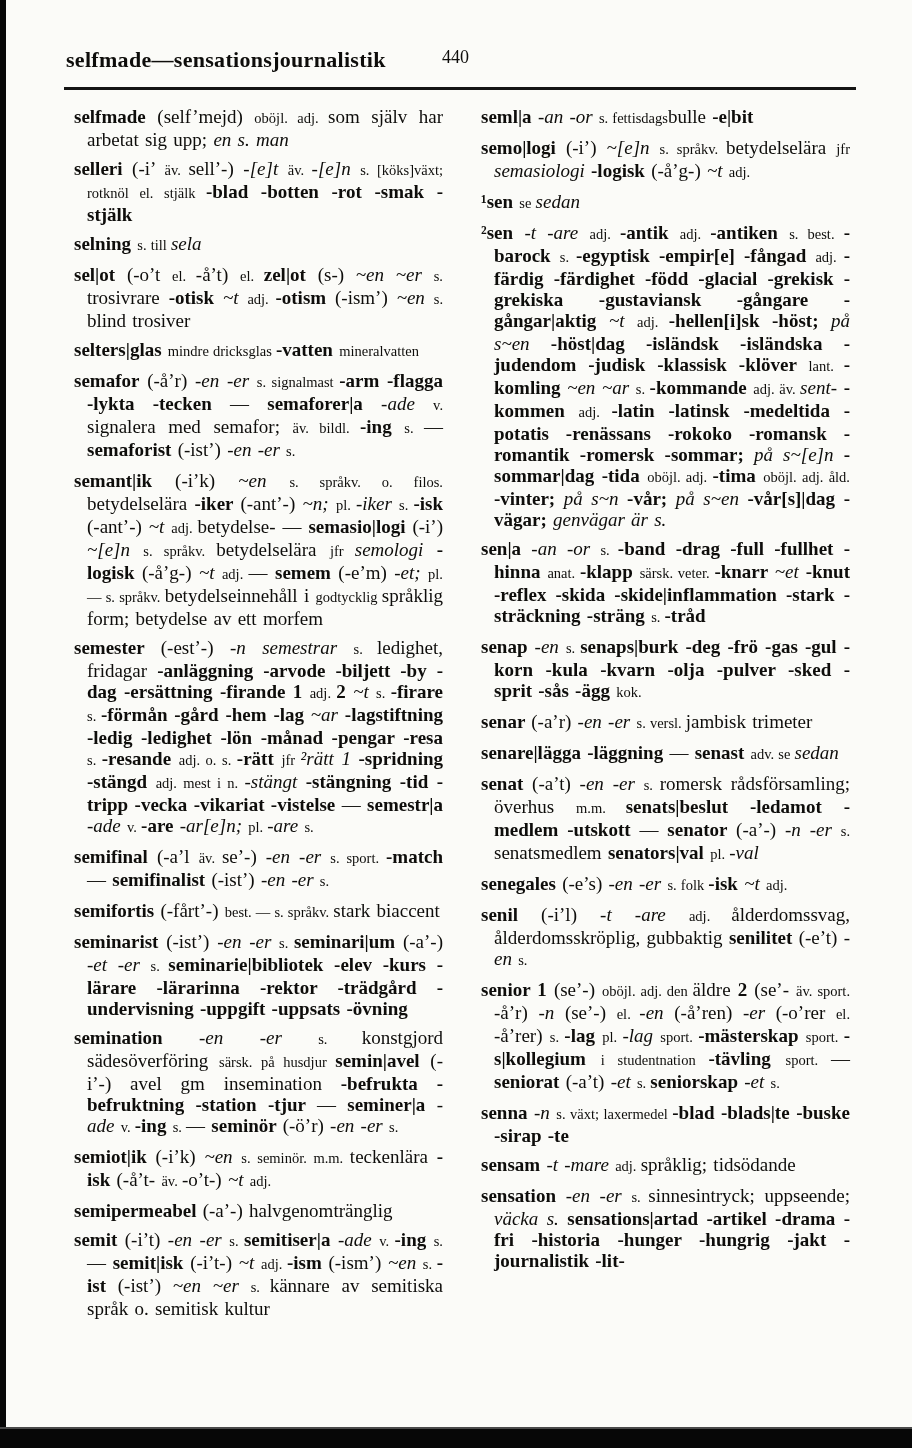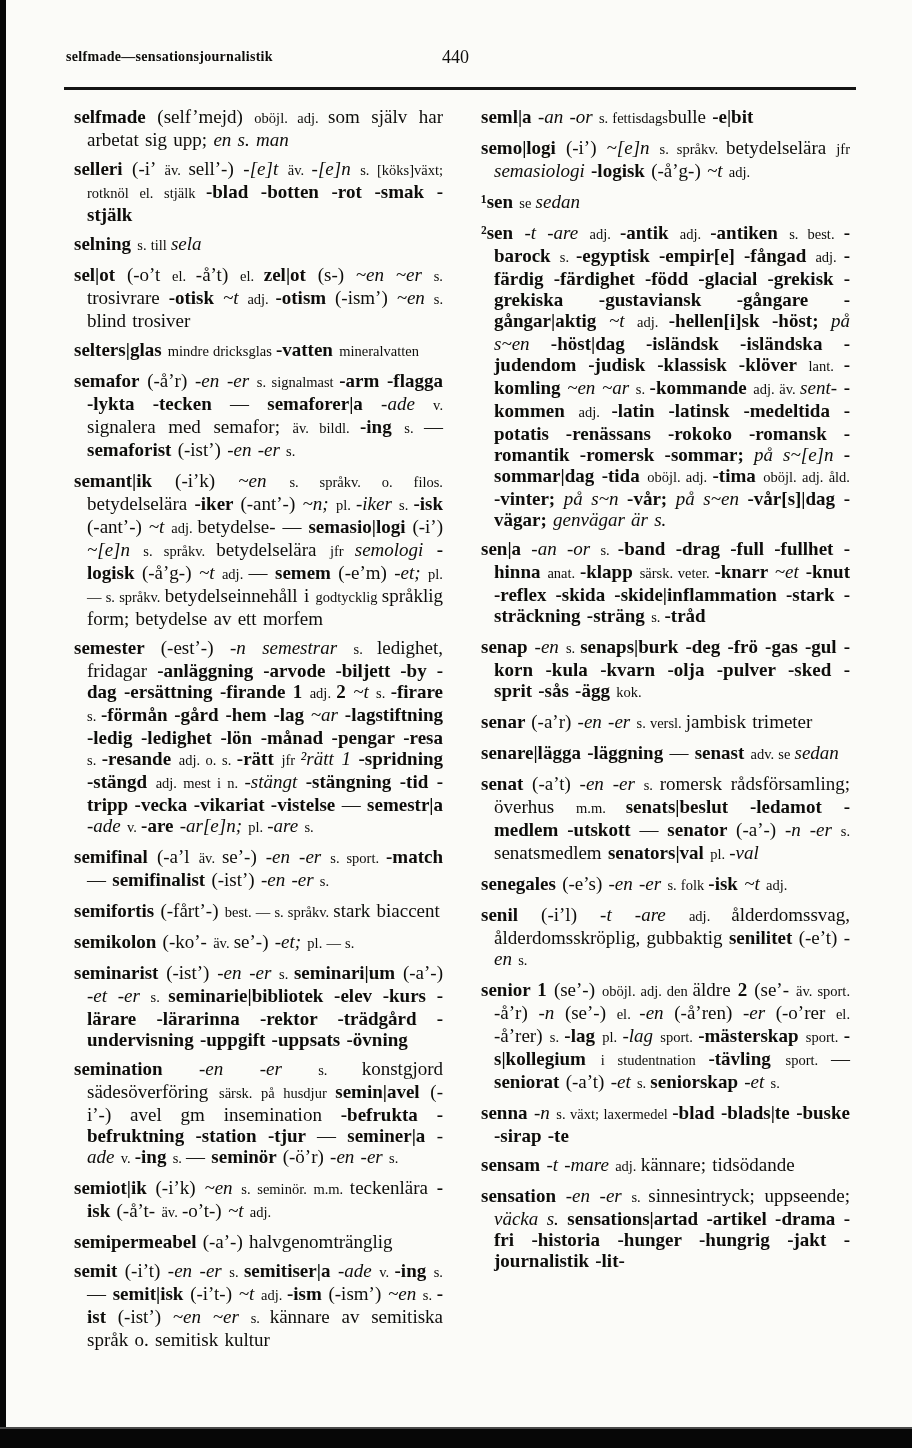--- a/index.html
+++ b/index.html
@@ -4,21 +4,21 @@
 <style>
   html,body{margin:0;padding:0}
   body{
     width:912px;height:1448px;position:relative;overflow:hidden;
     background:#fbfbf8;color:#0e0d0b;
     font-family:"Liberation Serif", serif;
   }
   .scan-edge-left{position:absolute;left:0;top:0;width:6px;height:1448px;background:#070707}
   .scan-bar-bottom{position:absolute;left:0;bottom:0;width:912px;height:19px;background:#070707;border-top:2px solid #4a4a4a}
   .header{position:absolute;top:47px;left:66px;width:792px;height:36px}
-  .header-title{font-weight:bold;font-size:14px;letter-spacing:.3px}
+  .header-title{font-weight:bold;font-size:22px;letter-spacing:.3px}
   .page-number{position:absolute;left:376px;top:0;font-size:18px;font-weight:normal}
   .header-rule{position:absolute;top:87px;left:64px;width:792px;height:3px;background:#141414}
   .content{position:absolute;top:98px;left:66px;width:792px;display:flex;gap:22px}
   .column{width:385px}
   .entry{
     margin:8px;font-size:19px;line-height:21px;text-align:justify;
     padding-left:13px;text-indent:-13px;word-spacing:1.5px;
   }
   .w-b{font-weight:bold}
   .w-i{font-style:italic}
@@ -41,39 +41,38 @@
       <p class="entry"><span class="w-b">selfmade</span><span class="w-r"> (self’mejd) </span><span class="w-s">oböjl. adj. </span><span class="w-r">som själv har arbetat sig upp; </span><span class="w-i">en s. man</span></p>
       <p class="entry"><span class="w-b">selleri</span><span class="w-r"> (-i’ </span><span class="w-s">äv. </span><span class="w-r">sell’-) </span><span class="w-i">-[e]t </span><span class="w-s">äv. </span><span class="w-i">-[e]n </span><span class="w-s">s. [köks]växt; rotknöl el. stjälk </span><span class="w-b">-blad -botten -rot -smak -stjälk</span></p>
       <p class="entry"><span class="w-b">selning </span><span class="w-s">s. till </span><span class="w-i">sela</span></p>
       <p class="entry"><span class="w-b">sel|ot</span><span class="w-r"> (-o’t </span><span class="w-s">el. </span><span class="w-r">-å’t) </span><span class="w-s">el. </span><span class="w-b">zel|ot</span><span class="w-r"> (s-) </span><span class="w-i">~en ~er </span><span class="w-s">s. </span><span class="w-r">trosivrare </span><span class="w-b">-otisk </span><span class="w-i">~t </span><span class="w-s">adj. </span><span class="w-b">-otism </span><span class="w-r">(-ism’) </span><span class="w-i">~en </span><span class="w-s">s. </span><span class="w-r">blind trosiver</span></p>
       <p class="entry"><span class="w-b">selters|glas </span><span class="w-s">mindre dricksglas </span><span class="w-b">-vatten </span><span class="w-s">mineralvatten</span></p>
       <p class="entry"><span class="w-b">semafor</span><span class="w-r"> (-å’r) </span><span class="w-i">-en -er </span><span class="w-s">s. signalmast </span><span class="w-b">-arm -flagga -lykta -tecken </span><span class="w-r">— </span><span class="w-b">semaforer|a </span><span class="w-i">-ade </span><span class="w-s">v. </span><span class="w-r">signalera med semafor; </span><span class="w-s">äv. bildl. </span><span class="w-b">-ing </span><span class="w-s">s. </span><span class="w-r">— </span><span class="w-b">semaforist </span><span class="w-r">(-ist’) </span><span class="w-i">-en -er </span><span class="w-s">s.</span></p>
       <p class="entry"><span class="w-b">semant|ik </span><span class="w-r">(-i’k) </span><span class="w-i">~en </span><span class="w-s">s. språkv. o. filos. </span><span class="w-r">betydelselära </span><span class="w-b">-iker </span><span class="w-r">(-ant’-) </span><span class="w-i">~n; </span><span class="w-s">pl. </span><span class="w-i">-iker </span><span class="w-s">s. </span><span class="w-b">-isk </span><span class="w-r">(-ant’-) </span><span class="w-i">~t </span><span class="w-s">adj. </span><span class="w-r">betydelse- — </span><span class="w-b">semasio|logi </span><span class="w-r">(-i’) </span><span class="w-i">~[e]n </span><span class="w-s">s. språkv. </span><span class="w-r">betydelselära </span><span class="w-s">jfr </span><span class="w-i">semologi </span><span class="w-b">-logisk </span><span class="w-r">(-å’g-) </span><span class="w-i">~t </span><span class="w-s">adj. </span><span class="w-r">— </span><span class="w-b">semem </span><span class="w-r">(-e’m) </span><span class="w-i">-et; </span><span class="w-s">pl. — s. språkv. </span><span class="w-r">betydelseinnehåll i </span><span class="w-s">godtycklig </span><span class="w-r">språklig form; betydelse av ett morfem</span></p>
       <p class="entry"><span class="w-b">semester </span><span class="w-r">(-est’-) </span><span class="w-i">-n semestrar </span><span class="w-s">s. </span><span class="w-r">ledighet, fridagar </span><span class="w-b">-anläggning -arvode -biljett -by -dag -ersättning -firande 1 </span><span class="w-s">adj. </span><span class="w-b">2 </span><span class="w-i">~t </span><span class="w-s">s. </span><span class="w-b">-firare </span><span class="w-s">s. </span><span class="w-b">-förmån -gård -hem -lag </span><span class="w-i">~ar </span><span class="w-b">-lagstiftning -ledig -ledighet -lön -månad -pengar -resa </span><span class="w-s">s. </span><span class="w-b">-resande </span><span class="w-s">adj. o. s. </span><span class="w-b">-rätt </span><span class="w-s">jfr </span><span class="w-i">²rätt 1 </span><span class="w-b">-spridning -stängd </span><span class="w-s">adj. mest i n. </span><span class="w-i">-stängt </span><span class="w-b">-stängning -tid -tripp -vecka -vikariat -vistelse </span><span class="w-r">— </span><span class="w-b">semestr|a </span><span class="w-i">-ade </span><span class="w-s">v. </span><span class="w-b">-are </span><span class="w-i">-ar[e]n; </span><span class="w-s">pl. </span><span class="w-i">-are </span><span class="w-s">s.</span></p>
       <p class="entry"><span class="w-b">semifinal </span><span class="w-r">(-a’l </span><span class="w-s">äv. </span><span class="w-r">se’-) </span><span class="w-i">-en -er </span><span class="w-s">s. sport. </span><span class="w-b">-match </span><span class="w-r">— </span><span class="w-b">semifinalist </span><span class="w-r">(-ist’) </span><span class="w-i">-en -er </span><span class="w-s">s.</span></p>
       <p class="entry"><span class="w-b">semifortis </span><span class="w-r">(-fårt’-) </span><span class="w-s">best. — s. språkv. </span><span class="w-r">stark biaccent</span></p>
-      <p class="entry"><span class="w-b">semikolon </span><span class="w-r">(-ko’- </span><span class="w-s">äv. </span><span class="w-r">se’-) </span><span class="w-i">-et; </span><span class="w-s">pl. — s.</span></p>
       <p class="entry"><span class="w-b">seminarist </span><span class="w-r">(-ist’) </span><span class="w-i">-en -er </span><span class="w-s">s. </span><span class="w-b">seminari|um </span><span class="w-r">(-a’-) </span><span class="w-i">-et -er </span><span class="w-s">s. </span><span class="w-b">seminarie|bibliotek -elev -kurs -lärare -lärarinna -rektor -trädgård -undervisning -uppgift -uppsats -övning</span></p>
       <p class="entry"><span class="w-b">semination </span><span class="w-i">-en -er </span><span class="w-s">s. </span><span class="w-r">konstgjord sädesöverföring </span><span class="w-s">särsk. på husdjur </span><span class="w-b">semin|avel </span><span class="w-r">(-i’-) avel gm insemination </span><span class="w-b">-befrukta -befruktning -station -tjur </span><span class="w-r">— </span><span class="w-b">seminer|a </span><span class="w-i">-ade </span><span class="w-s">v. </span><span class="w-b">-ing </span><span class="w-s">s. </span><span class="w-r">— </span><span class="w-b">seminör </span><span class="w-r">(-ö’r) </span><span class="w-i">-en -er </span><span class="w-s">s.</span></p>
       <p class="entry"><span class="w-b">semiot|ik </span><span class="w-r">(-i’k) </span><span class="w-i">~en </span><span class="w-s">s. seminör. m.m. </span><span class="w-r">teckenlära </span><span class="w-b">-isk </span><span class="w-r">(-å’t- </span><span class="w-s">äv. </span><span class="w-r">-o’t-) </span><span class="w-i">~t </span><span class="w-s">adj.</span></p>
       <p class="entry"><span class="w-b">semipermeabel </span><span class="w-r">(-a’-) halvgenomtränglig</span></p>
       <p class="entry"><span class="w-b">semit </span><span class="w-r">(-i’t) </span><span class="w-i">-en -er </span><span class="w-s">s. </span><span class="w-b">semitiser|a </span><span class="w-i">-ade </span><span class="w-s">v. </span><span class="w-b">-ing </span><span class="w-s">s. </span><span class="w-r">— </span><span class="w-b">semit|isk </span><span class="w-r">(-i’t-) </span><span class="w-i">~t </span><span class="w-s">adj. </span><span class="w-b">-ism </span><span class="w-r">(-ism’) </span><span class="w-i">~en </span><span class="w-s">s. </span><span class="w-b">-ist </span><span class="w-r">(-ist’) </span><span class="w-i">~en ~er </span><span class="w-s">s. </span><span class="w-r">kännare av semitiska språk o. semitisk kultur</span></p>
     </div>
   <div class="column">
       <p class="entry"><span class="w-b">seml|a </span><span class="w-i">-an -or </span><span class="w-s">s. fettisdags</span><span class="w-r">bulle </span><span class="w-b">-e|bit</span></p>
       <p class="entry"><span class="w-b">semo|logi </span><span class="w-r">(-i’) </span><span class="w-i">~[e]n </span><span class="w-s">s. språkv. </span><span class="w-r">betydelselära </span><span class="w-s">jfr </span><span class="w-i">semasiologi </span><span class="w-b">-logisk </span><span class="w-r">(-å’g-) </span><span class="w-i">~t </span><span class="w-s">adj.</span></p>
       <p class="entry"><span class="w-b">¹sen </span><span class="w-s">se </span><span class="w-i">sedan</span></p>
       <p class="entry"><span class="w-b">²sen </span><span class="w-i">-t -are </span><span class="w-s">adj. </span><span class="w-b">-antik </span><span class="w-s">adj. </span><span class="w-b">-antiken </span><span class="w-s">s. best. </span><span class="w-b">-barock </span><span class="w-s">s. </span><span class="w-b">-egyptisk -empir[e] -fångad </span><span class="w-s">adj. </span><span class="w-b">-färdig -färdighet -född -glacial -grekisk -grekiska -gustaviansk -gångare -gångar|aktig </span><span class="w-i">~t </span><span class="w-s">adj. </span><span class="w-b">-hellen[i]sk -höst; </span><span class="w-i">på s~en </span><span class="w-b">-höst|dag -isländsk -isländska -judendom -judisk -klassisk -klöver </span><span class="w-s">lant. </span><span class="w-b">-komling </span><span class="w-i">~en ~ar </span><span class="w-s">s. </span><span class="w-b">-kommande </span><span class="w-s">adj. äv. </span><span class="w-i">sent- </span><span class="w-b">-kommen </span><span class="w-s">adj. </span><span class="w-b">-latin -latinsk -medeltida -potatis -renässans -rokoko -romansk -romantik -romersk -sommar; </span><span class="w-i">på s~[e]n </span><span class="w-b">-sommar|dag -tida </span><span class="w-s">oböjl. adj. </span><span class="w-b">-tima </span><span class="w-s">oböjl. adj. åld. </span><span class="w-b">-vinter; </span><span class="w-i">på s~n </span><span class="w-b">-vår; </span><span class="w-i">på s~en </span><span class="w-b">-vår[s]|dag -vägar; </span><span class="w-i">genvägar är s.</span></p>
       <p class="entry"><span class="w-b">sen|a </span><span class="w-i">-an -or </span><span class="w-s">s. </span><span class="w-b">-band -drag -full -fullhet -hinna </span><span class="w-s">anat. </span><span class="w-b">-klapp </span><span class="w-s">särsk. veter. </span><span class="w-b">-knarr </span><span class="w-i">~et </span><span class="w-b">-knut -reflex -skida -skide|inflammation -stark -sträckning -sträng </span><span class="w-s">s. </span><span class="w-b">-tråd</span></p>
       <p class="entry"><span class="w-b">senap </span><span class="w-i">-en </span><span class="w-s">s. </span><span class="w-b">senaps|burk -deg -frö -gas -gul -korn -kula -kvarn -olja -pulver -sked -sprit -sås -ägg </span><span class="w-s">kok.</span></p>
       <p class="entry"><span class="w-b">senar </span><span class="w-r">(-a’r) </span><span class="w-i">-en -er </span><span class="w-s">s. versl. </span><span class="w-r">jambisk trimeter</span></p>
       <p class="entry"><span class="w-b">senare|lägga -läggning </span><span class="w-r">— </span><span class="w-b">senast </span><span class="w-s">adv. se </span><span class="w-i">sedan</span></p>
       <p class="entry"><span class="w-b">senat </span><span class="w-r">(-a’t) </span><span class="w-i">-en -er </span><span class="w-s">s. </span><span class="w-r">romersk rådsförsamling; överhus </span><span class="w-s">m.m. </span><span class="w-b">senats|beslut -ledamot -medlem -utskott </span><span class="w-r">— </span><span class="w-b">senator </span><span class="w-r">(-a’-) </span><span class="w-i">-n -er </span><span class="w-s">s. </span><span class="w-r">senatsmedlem </span><span class="w-b">senators|val </span><span class="w-s">pl. </span><span class="w-i">-val</span></p>
       <p class="entry"><span class="w-b">senegales </span><span class="w-r">(-e’s) </span><span class="w-i">-en -er </span><span class="w-s">s. folk </span><span class="w-b">-isk </span><span class="w-i">~t </span><span class="w-s">adj.</span></p>
       <p class="entry"><span class="w-b">senil </span><span class="w-r">(-i’l) </span><span class="w-i">-t -are </span><span class="w-s">adj. </span><span class="w-r">ålderdomssvag, ålderdomsskröplig, gubbaktig </span><span class="w-b">senilitet </span><span class="w-r">(-e’t) </span><span class="w-i">-en </span><span class="w-s">s.</span></p>
       <p class="entry"><span class="w-b">senior 1 </span><span class="w-r">(se’-) </span><span class="w-s">oböjl. adj. den </span><span class="w-r">äldre </span><span class="w-b">2 </span><span class="w-r">(se’- </span><span class="w-s">äv. sport. </span><span class="w-r">-å’r) </span><span class="w-i">-n </span><span class="w-r">(se’-) </span><span class="w-s">el. </span><span class="w-i">-en </span><span class="w-r">(-å’ren) </span><span class="w-i">-er </span><span class="w-r">(-o’rer </span><span class="w-s">el. </span><span class="w-r">-å’rer) </span><span class="w-s">s. </span><span class="w-b">-lag </span><span class="w-s">pl. </span><span class="w-i">-lag </span><span class="w-s">sport. </span><span class="w-b">-mästerskap </span><span class="w-s">sport. </span><span class="w-b">-s|kollegium </span><span class="w-s">i studentnation </span><span class="w-b">-tävling </span><span class="w-s">sport. </span><span class="w-r">— </span><span class="w-b">seniorat </span><span class="w-r">(-a’t) </span><span class="w-i">-et </span><span class="w-s">s. </span><span class="w-b">seniorskap </span><span class="w-i">-et </span><span class="w-s">s.</span></p>
       <p class="entry"><span class="w-b">senna </span><span class="w-i">-n </span><span class="w-s">s. växt; laxermedel </span><span class="w-b">-blad -blads|te -buske -sirap -te</span></p>
-      <p class="entry"><span class="w-b">sensam </span><span class="w-i">-t -mare </span><span class="w-s">adj. </span><span class="w-r">kännare; tidsödande</span></p>
+      <p class="entry"><span class="w-b">sensam </span><span class="w-i">-t -mare </span><span class="w-s">adj. </span><span class="w-r">språklig; tidsödande</span></p>
       <p class="entry"><span class="w-b">sensation </span><span class="w-i">-en -er </span><span class="w-s">s. </span><span class="w-r">sinnesintryck; uppseende; </span><span class="w-i">väcka s. </span><span class="w-b">sensations|artad -artikel -drama -fri -historia -hunger -hungrig -jakt -journalistik -lit-</span></p>
     </div>
 </div>
 
 <div class="scan-bar-bottom"></div>
 
 </body></html>

